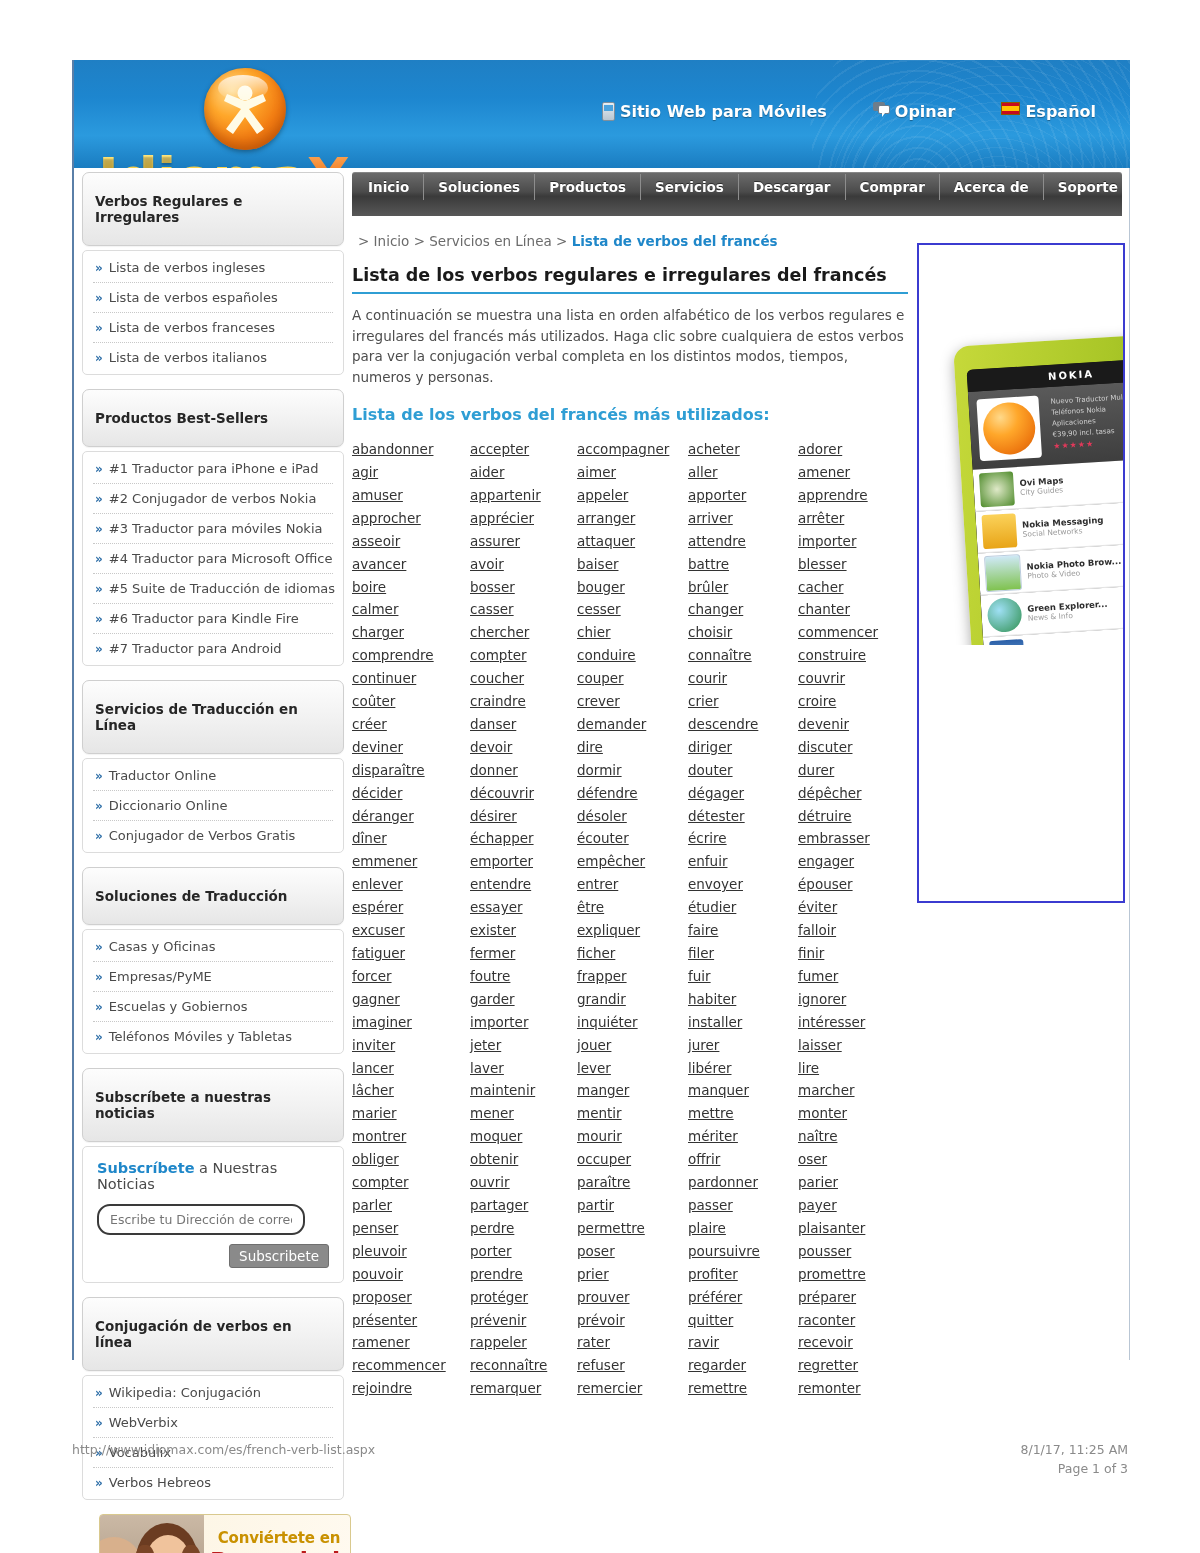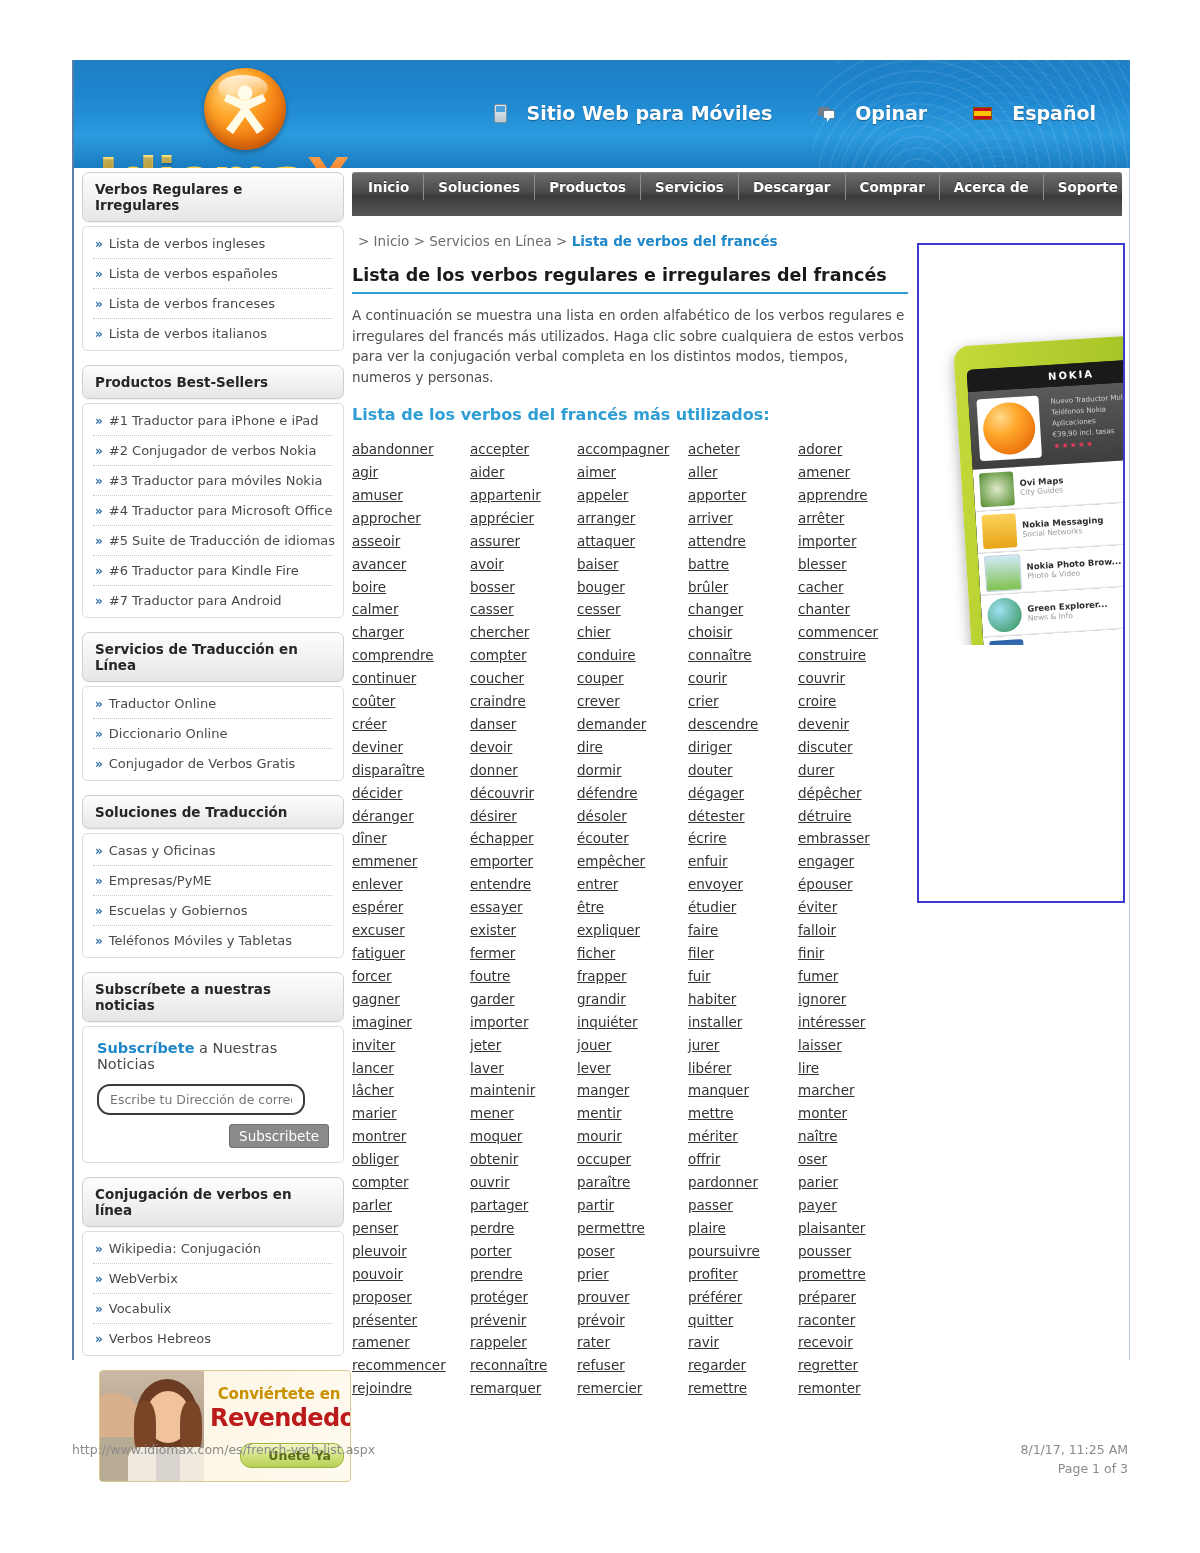--- a/index.html
+++ b/index.html
@@ -40,21 +40,21 @@
     font-family:"DejaVu Sans","Liberation Sans",sans-serif;}
   .lw-a{background:linear-gradient(180deg,#fff3a8 0%,#ffd23c 42%,#f5a200 60%,#ffdd55 100%);
     -webkit-background-clip:text;background-clip:text;color:transparent;
     text-shadow:0 2px 2px rgba(0,0,0,.25);}
   .lw-x{color:#f07c1e;background:linear-gradient(180deg,#ffb56a 0%,#f0771a 50%,#d85a05 100%);
     -webkit-background-clip:text;background-clip:text;color:transparent;}
   .logo-tag{color:#ffffff;font-size:16.5px;font-weight:bold;letter-spacing:.5px;
     margin-top:-4px;text-shadow:0 1px 2px rgba(0,0,0,.4);}
 
   .hdr-links{position:absolute;right:34px;top:42px;display:flex;align-items:center;gap:46px;}
-  .hdr-link{display:flex;align-items:center;gap:20px;color:#ffffff;font-size:19px;
+  .hdr-link{display:flex;gap:5px;color:#ffffff;font-size:16px;
     font-weight:bold;text-decoration:none;text-shadow:0 1px 1px rgba(0,0,0,.35);white-space:nowrap;}
   .ico-phone{width:11px;height:17px;border:1.5px solid #7f8f9c;border-radius:2px;
     background:linear-gradient(180deg,#e8eef3,#b8c6d2);position:relative;flex:0 0 auto;}
   .ico-phone:after{content:"";position:absolute;left:1px;top:1.5px;right:1px;height:6px;background:#4aa3df;}
   .ico-chat{width:17px;height:13px;position:relative;flex:0 0 auto;}
   .ico-chat .b1{position:absolute;left:0;top:0;width:12px;height:9px;border-radius:2px;
     background:#6f7d8a;}
   .ico-chat .b2{position:absolute;left:5px;top:3px;width:12px;height:9px;border-radius:2px;
     background:#fff;border:1px solid #6f7d8a;box-sizing:border-box;}
   .ico-chat .b2:after{content:"";position:absolute;left:3px;bottom:-4px;border-width:4px 3px 0 0;
@@ -64,21 +64,21 @@
 
   
   .content{position:absolute;left:74px;top:168px;width:1056px;}
 
   
   .sidebar{position:absolute;left:8px;top:4px;width:262px;}
   .panel-title{
     background:linear-gradient(180deg,#fdfdfd 0%,#f2f2f2 50%,#e6e6e6 100%);
     border:1px solid #cfcfcf;border-radius:7px;
     font-size:13.5px;font-weight:bold;color:#262626;
-    padding:8px 12px;margin-bottom:4px;box-shadow:0 1px 1px rgba(0,0,0,.05);
+    padding:20px 12px;margin-bottom:4px;box-shadow:0 1px 1px rgba(0,0,0,.05);
   }
   .panel-body{border:1px solid #dcdcdc;border-radius:5px;background:#fff;
     padding:2px 10px;margin-bottom:14px;}
   .nav-item{display:flex;align-items:baseline;gap:6px;
     font-size:13px;color:#4a4a4a;padding:7px 2px 7px 2px;
     border-bottom:1px dotted #c8c8c8;text-decoration:none;white-space:nowrap;}
   .panel-body .nav-item:last-child{border-bottom:none;}
   .chev{color:#2f6fa8;font-weight:bold;font-size:12px;flex:0 0 auto;}
 
   

